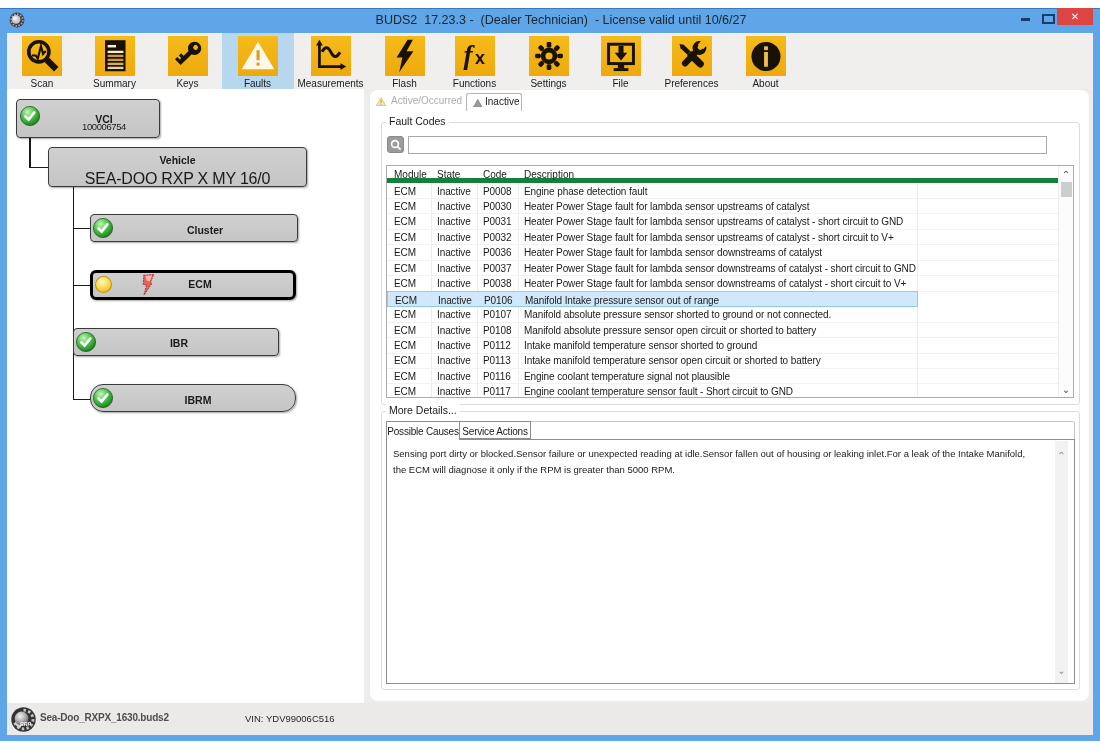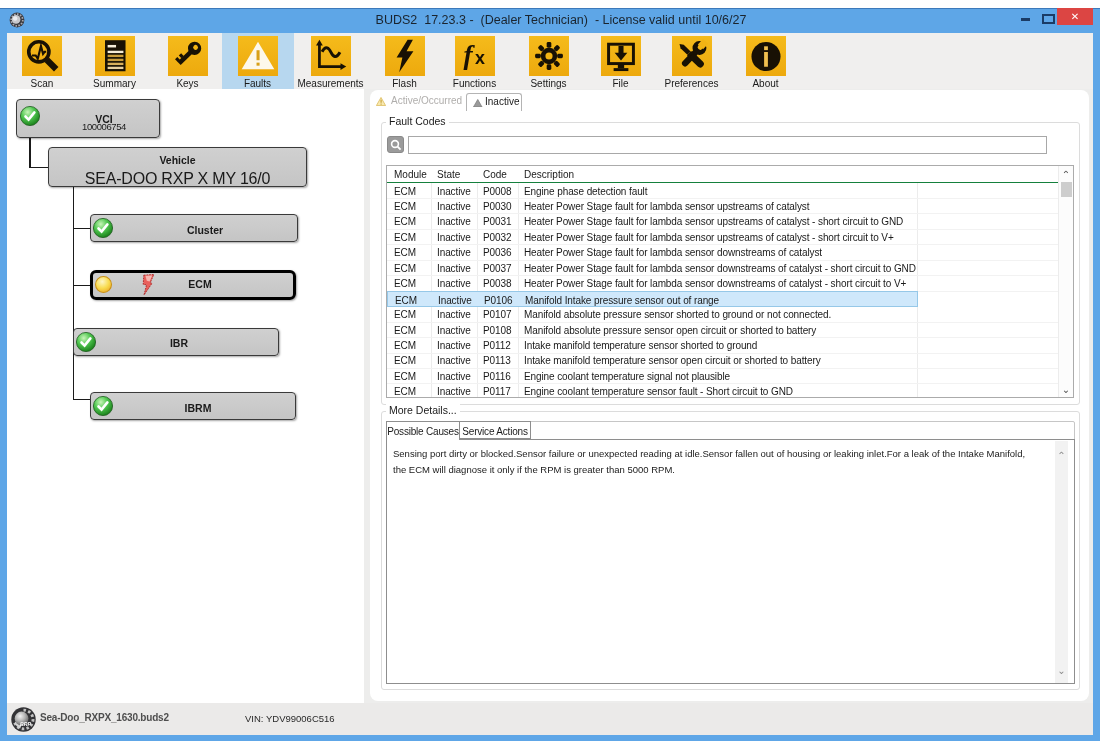--- a/index.html
+++ b/index.html
@@ -36,21 +36,21 @@
   #ecmbox { border:3px solid #000; border-radius:6px; }
 
   
   .fieldset { position:absolute; border:1px solid #dcdcdc; border-radius:3px; }
   .fslabel { position:absolute; background:#fff; font-size:10.5px; color:#1a1a1a; padding:0 3px; }
   .tabsel { position:absolute; background:#fff; border:1px solid #b4b4b4; border-bottom:none; border-radius:3px 3px 0 0; font-size:12px; color:#1a1a1a; }
 
   
   #ftable { left:386px; top:165px; width:688px; height:233px; border:1px solid #ababab; background:#fff; overflow:hidden; }
   .col-line { position:absolute; top:0; width:1px; height:231px; background:#ececec; }
-  .hrow { position:absolute; left:0; top:0; width:686px; height:17px; background:#fff; border-bottom:1px solid #15803d; }
+  .hrow { position:absolute; left:0; top:0; width:686px; height:17px; background:#fff; border-bottom:5px solid #15803d; }
   .hcell { position:absolute; font-size:10px; color:#1a1a1a; top:3px; }
   .trow { position:absolute; left:0; width:672px; height:16px; font-size:10px; letter-spacing:-0.1px; color:#1a1a1a; border-bottom:1px solid #f2f2f2; }
   .trow span { position:absolute; top:2.5px; white-space:nowrap; }
   #selrow { background:#cfe8fb; border:1px solid #96c8e8; width:531px; }
 
   
   .sb { position:absolute; background:#fcfcfc; }
   .sb .ar { position:absolute; left:0; width:100%; text-align:center; font-size:10px; color:#505050; }
   .thumb { position:absolute; background:#cdcdcd; }
 
@@ -96,21 +96,21 @@
       <path d="M2.8 1.2 L12.8 0.5 L9.2 8.8 L11.0 9.3 L3.0 20.9 L5.6 10.8 L2.2 10.4 Z" fill="#e9605c" stroke="#a82424" stroke-width="0.9" stroke-dasharray="1.7 1.0"></path>
       <path d="M4.4 1.8 L11.2 1.4 L8.6 7.4 L5.8 6.8 Z" fill="#f8b8b2"></path>
     </svg>
   </div>
   <div class="tbox" style="left:73px; top:328px; width:206px; height:28px;">
     <div class="bt" style="top:7.5px; left:0px; width:210px;">IBR</div>
     <svg class="orb" style="position:absolute; left:2px; top:3px;" width="20" height="20" viewBox="0 0 20 20">
         <use href="#greenorb"></use>
       </svg>
   </div>
-  <div class="tbox" style="left:90px; top:392px; width:206px; height:28px;">
+  <div class="tbox" style="left:90px; top:384px; width:206px; height:28px;border-radius:13px;">
     <div class="bt" style="top:9px; left:0px; width:214px;">IBRM</div>
     <svg class="orb" style="position:absolute; left:2px; top:3px;" width="20" height="20" viewBox="0 0 20 20">
         <use href="#greenorb"></use>
       </svg>
   </div>
 
   <svg width="0" height="0" style="position:absolute;">
     <defs>
       <radialGradient id="gg" cx="38%" cy="30%" r="75%">
         <stop offset="0%" stop-color="#c8f5b8"></stop>

